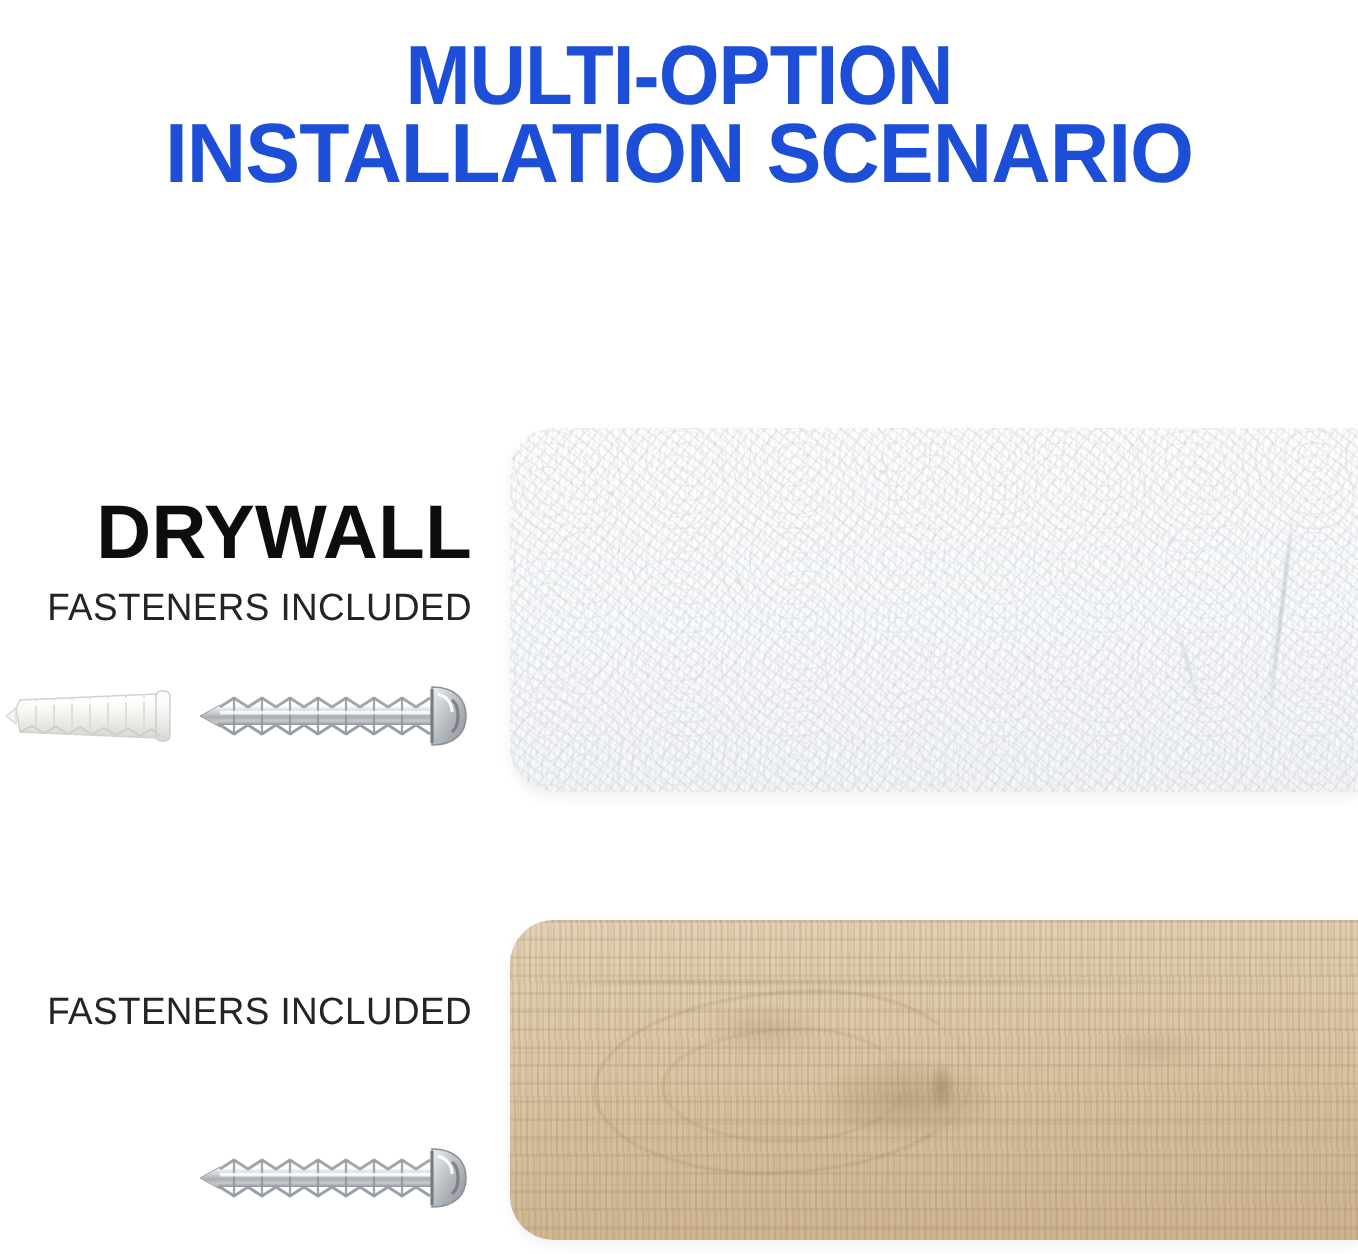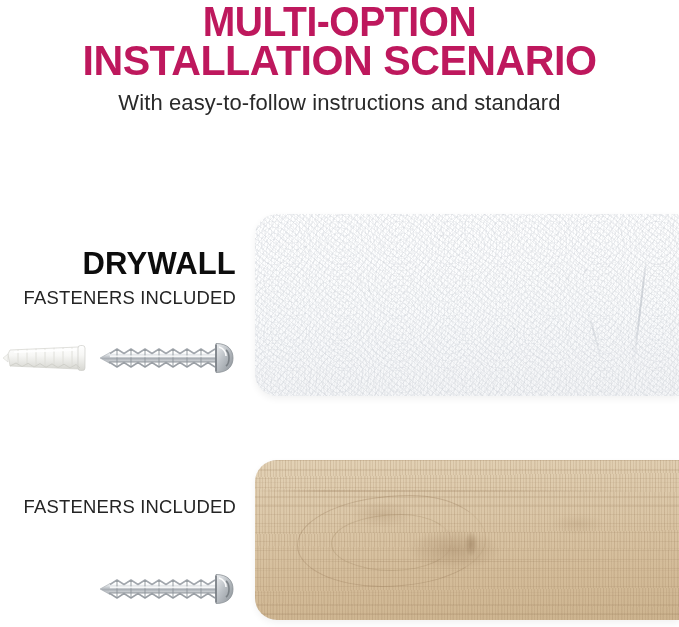--- a/index.html
+++ b/index.html
@@ -19,25 +19,25 @@
 
   
   .header {
     position: absolute;
     left: 0;
     top: 0;
     width: 679px;
     text-align: center;
   }
   .title {
-    margin: 0;
+    margin: 16px;
     padding-top: 2px;
     font-family: "Liberation Sans", sans-serif;
     font-weight: 700;
-    color: #be185d;
+    color: #1d4ed8;
     letter-spacing: -0.5px;
     line-height: 0.94;
   }
   .title-line-1 {
     display: block;
     font-size: 42px;
     transform: scaleX(0.93);
   }
   .title-line-2 {
     display: block;
@@ -220,21 +220,21 @@
     position: absolute;
     left: 0;
     width: 236px;
     text-align: right;
   }
   #label-drywall { top: 34px; }
   #label-wood    { top: 28px; }
 
   .surface-name {
     margin: 0;
-    font-size: 31px;
+    font-size: 38px;
     font-weight: 700;
     color: #0d0d0d;
     letter-spacing: 0.2px;
     line-height: 1;
   }
   .fasteners-note {
     margin: 9px 0 0 0;
     font-size: 19px;
     font-weight: 400;
     color: #242424;
@@ -257,21 +257,20 @@
 </style>
 </head>
 <body>
 
 <div class="header">
   <h1 class="title">
     <span class="title-line-1">MULTI-OPTION</span>
     <span class="title-line-2">INSTALLATION SCENARIO</span>
   </h1>
   <p class="subtitle">
-    <span>With easy-to-follow instructions and standard</span>
   </p>
 </div>
 
 <div class="section" id="section-drywall">
 
   <div class="surface surface-drywall">
     <div class="drywall-crack"></div>
     <div class="drywall-crack-2"></div>
   </div>
 

